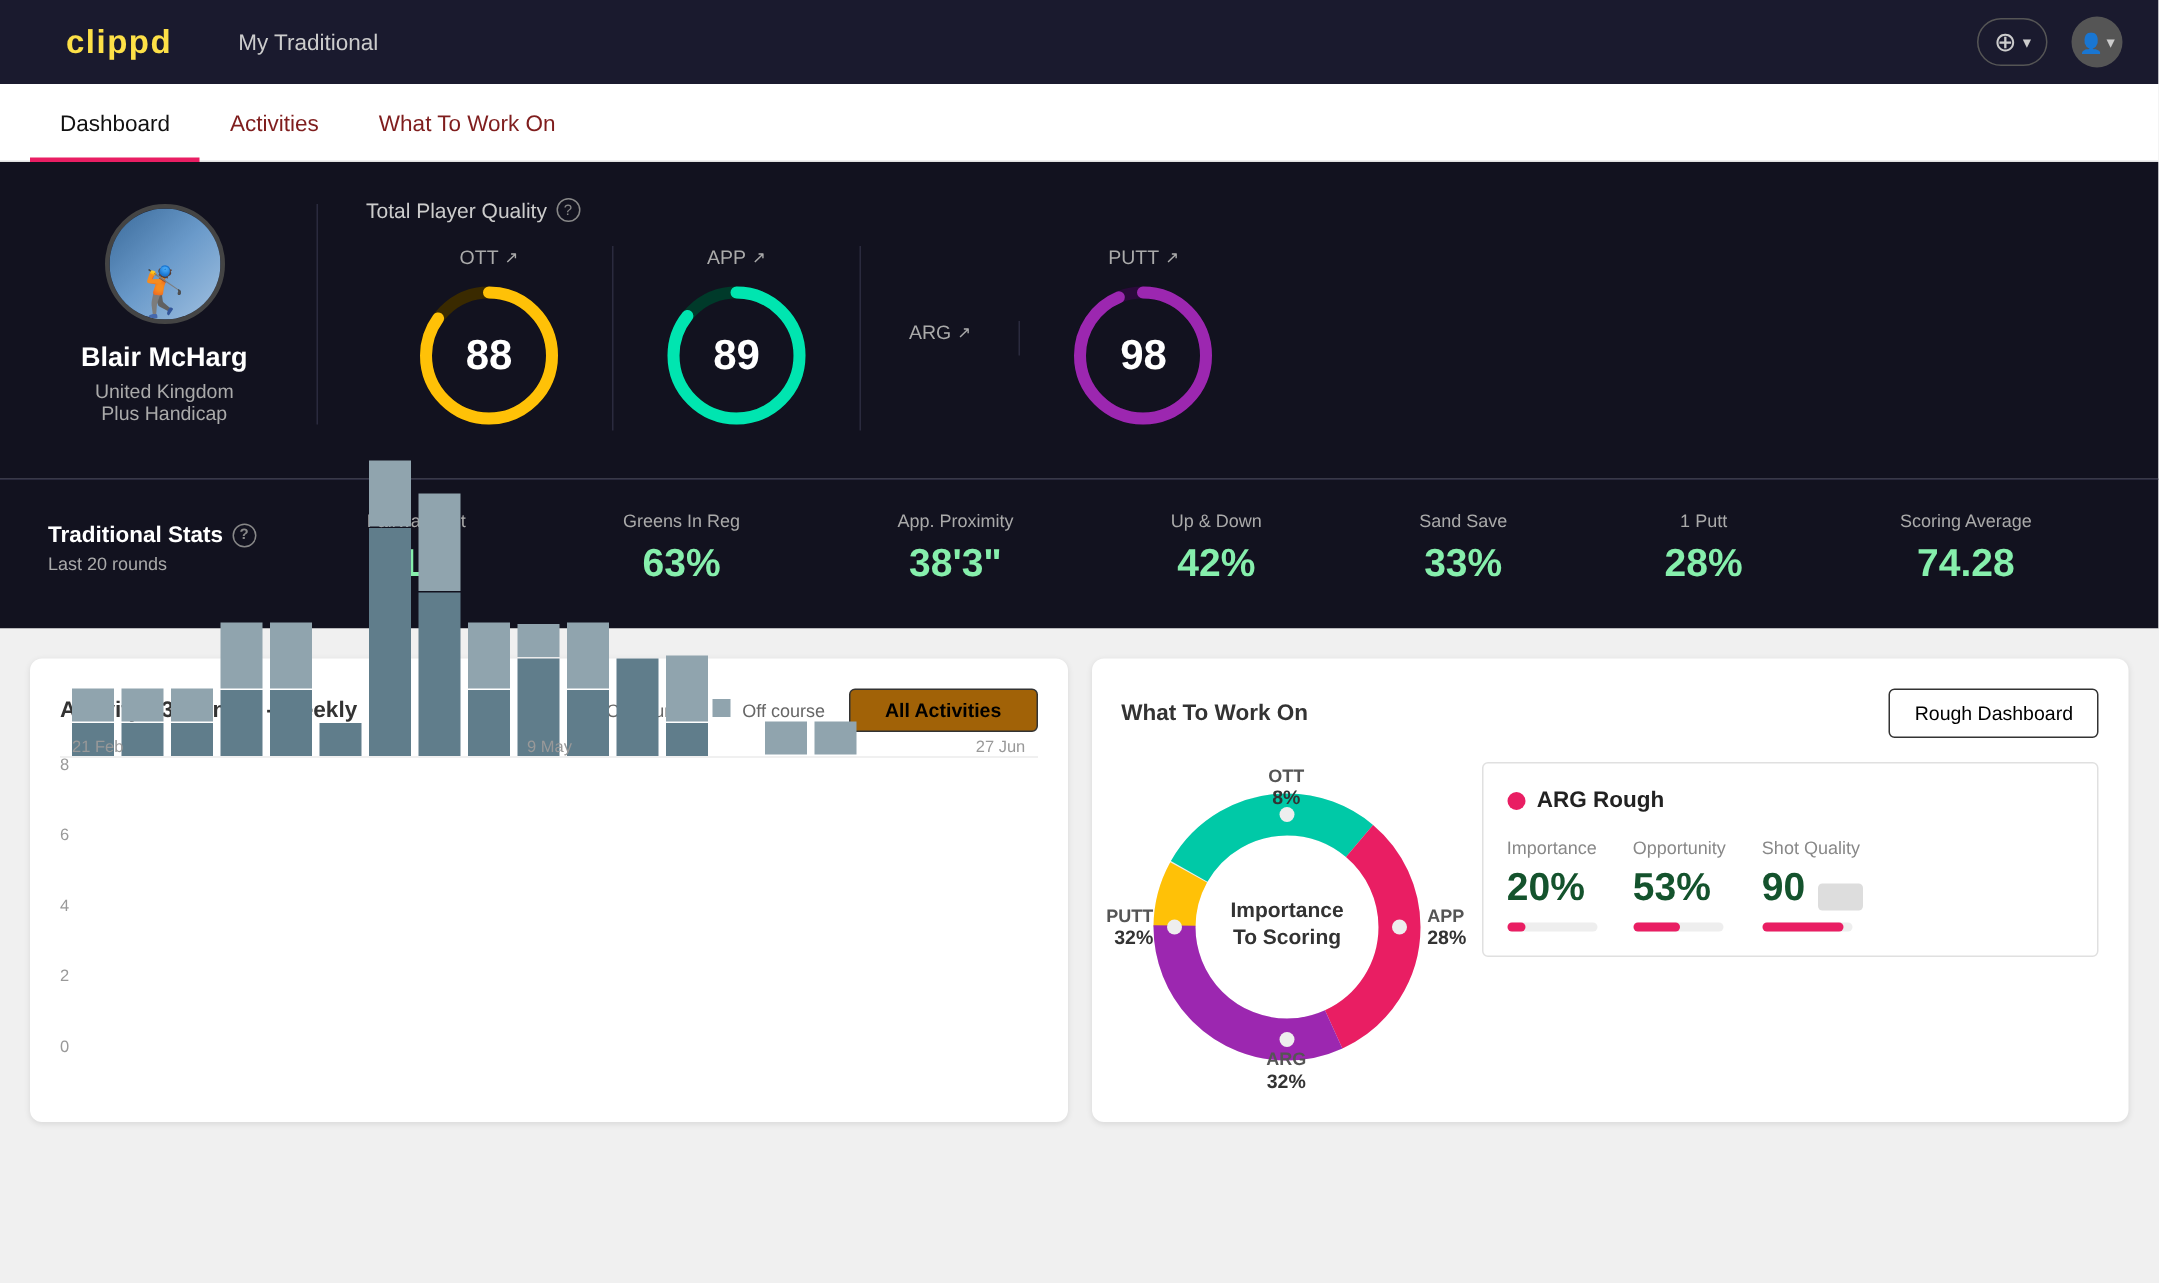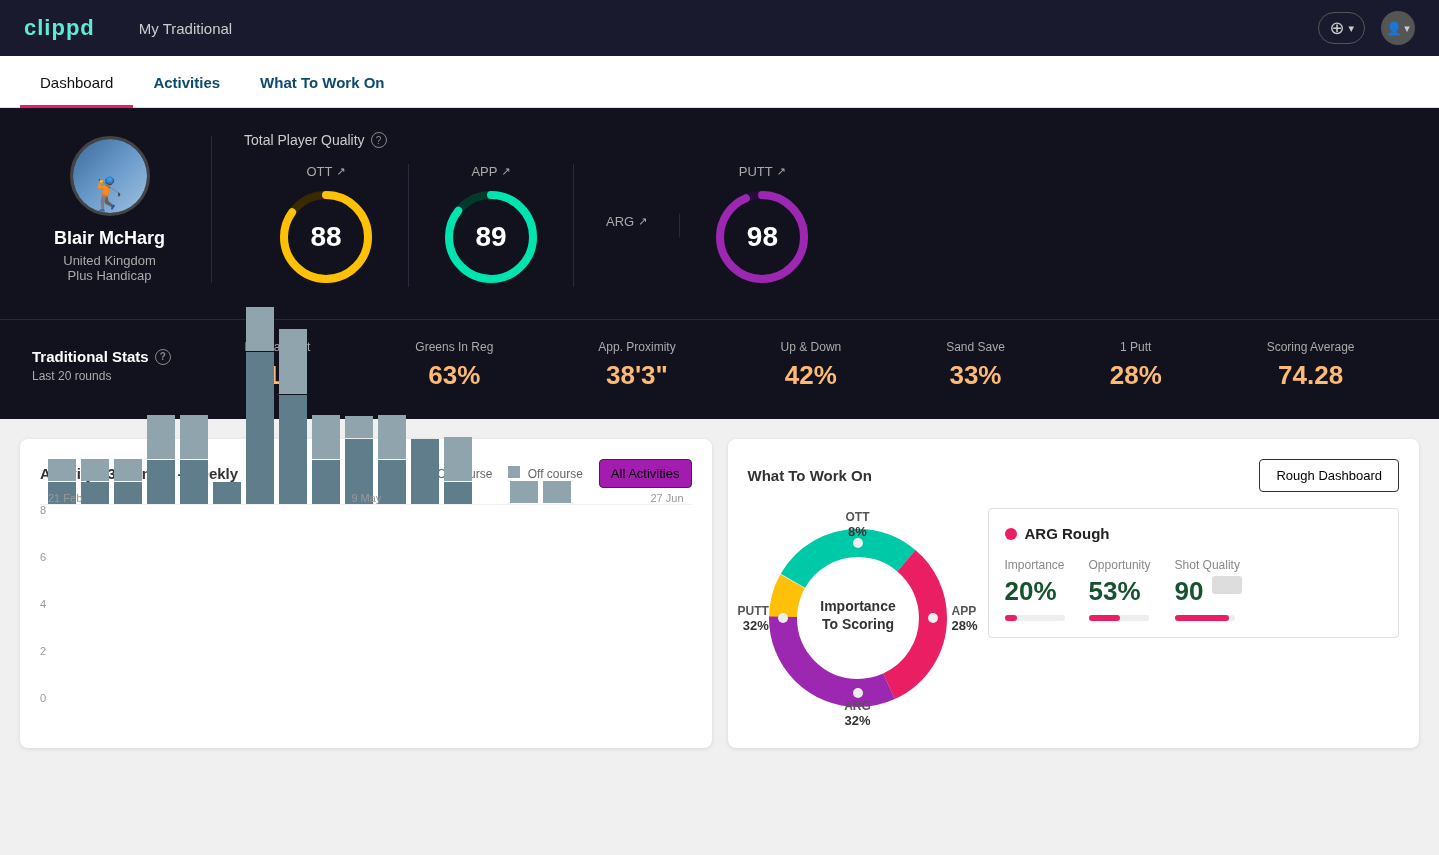--- a/index.html
+++ b/index.html
@@ -7,42 +7,42 @@
 
     
     .header {
       background: #1a1a2e;
       display: flex;
       align-items: center;
       justify-content: space-between;
       padding: 0 24px;
       height: 56px;
     }
-    .logo { color: #5eead4; font-size: 22px; font-weight: 700; letter-spacing: 1px; }
+    .logo { color: #fde047; font-size: 22px; font-weight: 700; letter-spacing: 1px; margin-left: 20px; }
     .header-title { color: #ccc; font-size: 15px; margin-left: 32px; flex: 1; }
     .header-right { display: flex; align-items: center; gap: 16px; }
     .header-avatar { width: 34px; height: 34px; border-radius: 50%; background: #555; display: flex; align-items: center; justify-content: center; color: #ccc; font-size: 13px; cursor: pointer; }
     .header-add { display: flex; align-items: center; gap: 4px; color: #ccc; font-size: 18px; cursor: pointer; border: 1.5px solid #555; border-radius: 20px; padding: 4px 10px; }
 
     
     .tabs {
       background: #fff;
       display: flex;
       align-items: center;
       border-bottom: 1px solid #e0e0e0;
       padding: 0 20px;
     }
     .tab {
       padding: 18px 20px 14px;
       font-size: 15px;
-      color: #0c4a6e;
+      color: #7f1d1d;
       cursor: pointer;
       border-bottom: 3px solid transparent;
       margin-bottom: -1px;
-      font-weight: 700;
+      font-weight: 400;
     }
     .tab.active { border-bottom-color: #e91e63; color: #111; font-weight: 500; }
 
     
     .hero {
       background: #12121f;
       padding: 24px 32px 32px;
       display: flex;
       align-items: center;
       gap: 0;
@@ -93,32 +93,32 @@
       align-items: center;
       gap: 0;
       border-top: 1px solid #2a2a3e;
     }
     .trad-label { min-width: 160px; }
     .trad-label-title { color: #fff; font-size: 15px; font-weight: 600; display: flex; align-items: center; gap: 6px; }
     .trad-label-sub { color: #aaa; font-size: 12px; margin-top: 4px; }
     .stat-items { display: flex; flex: 1; justify-content: space-around; }
     .stat-item { display: flex; flex-direction: column; align-items: center; gap: 6px; }
     .stat-item-label { color: #aaa; font-size: 12px; text-align: center; }
-    .stat-item-value { color: #fdba74; font-size: 26px; font-weight: 600; }
+    .stat-item-value { color: #86efac; font-size: 26px; font-weight: 600; }
 
     
     .bottom-panels { display: flex; gap: 16px; padding: 20px; background: #f0f0f0; }
     .panel { background: #fff; border-radius: 8px; padding: 20px; flex: 1; box-shadow: 0 1px 4px rgba(0,0,0,0.1); }
 
     
     .panel-header { display: flex; align-items: center; justify-content: space-between; margin-bottom: 16px; }
     .panel-title { font-size: 15px; font-weight: 600; color: #333; }
     .legend { display: flex; gap: 16px; align-items: center; font-size: 12px; color: #666; }
     .legend-dot { width: 12px; height: 12px; display: inline-block; margin-right: 4px; }
-    .all-activities-btn { border: 1.5px solid #333; background: #a21caf; padding: 6px 11px; border-radius: 4px; font-size: 13px; cursor: pointer; font-weight: 400; }
+    .all-activities-btn { border: 1.5px solid #333; background: #a16207; padding: 6px 23px; border-radius: 4px; font-size: 13px; cursor: pointer; font-weight: 700; }
 
     .chart-area { position: relative; height: 220px; }
     .chart-y-labels { position: absolute; left: 0; top: 0; height: 200px; display: flex; flex-direction: column; justify-content: space-between; font-size: 11px; color: #999; padding-bottom: 0; }
 
     
     .wtwo-content { display: flex; gap: 20px; align-items: flex-start; }
     .donut-wrap { position: relative; width: 220px; height: 220px; flex-shrink: 0; }
     .info-card { flex: 1; border: 1.5px solid #e0e0e0; border-radius: 4px; padding: 16px; }
     .info-card-title { display: flex; align-items: center; gap: 8px; font-size: 15px; font-weight: 700; color: #222; margin-bottom: 16px; }
     .info-dot { width: 12px; height: 12px; border-radius: 50%; background: #e91e63; flex-shrink: 0; }
@@ -436,21 +436,21 @@
           </div>
           <div class="info-metric">
             <div class="info-metric-label">Opportunity</div>
             <div class="info-metric-value">53%</div>
             <div class="info-metric-bar">
               <div class="info-metric-bar-fill" style="width:53%;"></div>
             </div>
           </div>
           <div class="info-metric">
             <div class="info-metric-label">Shot Quality</div>
-            <div style="display:flex;align-items:flex-start;gap:8px;">
+            <div style="display:flex;align-items:flex-end;gap:8px;">
               <div class="info-metric-value">90</div>
               <div style="width:30px;height:18px;background:#ddd;border-radius:3px;"></div>
             </div>
             <div class="info-metric-bar">
               <div class="info-metric-bar-fill" style="width:90%;"></div>
             </div>
           </div>
         </div>
       </div>
     </div>

